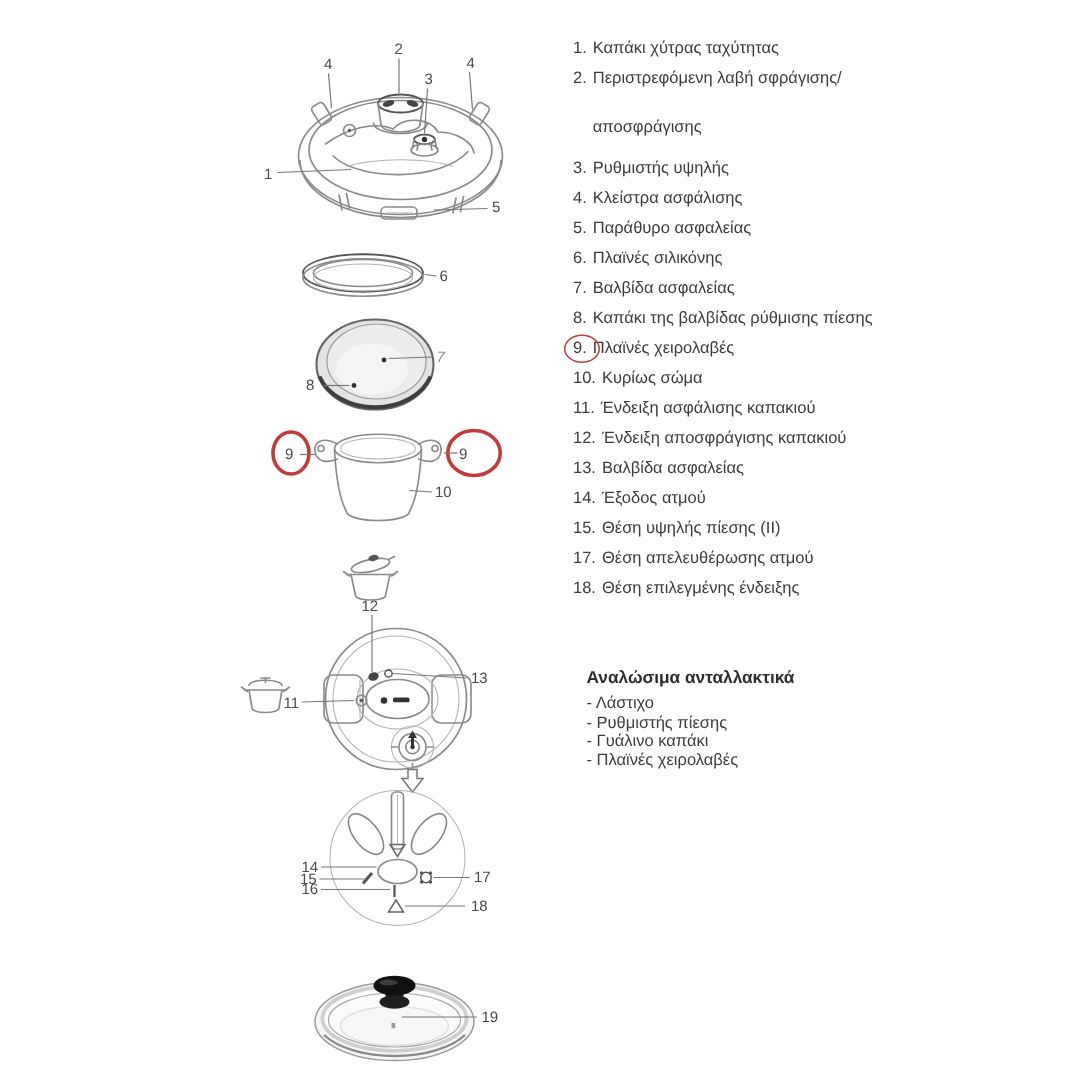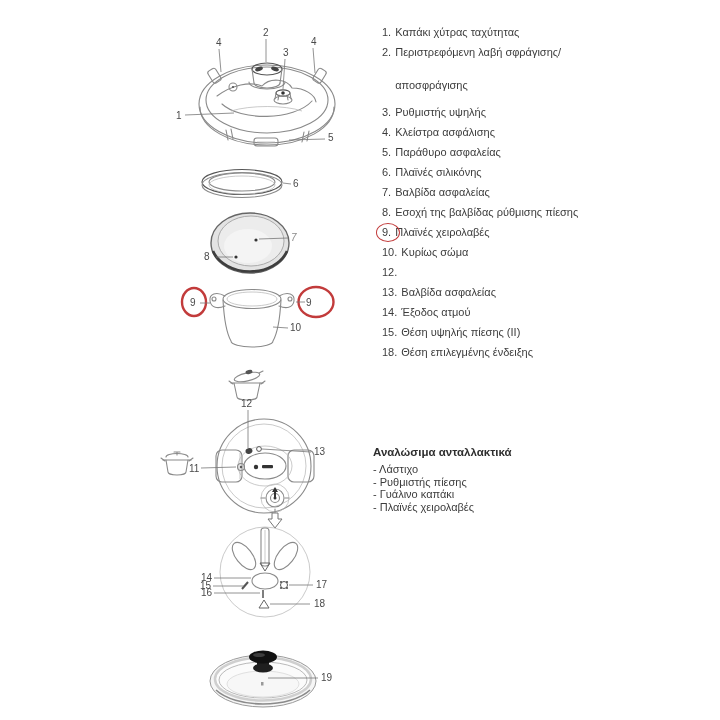--- a/index.html
+++ b/index.html
@@ -8,21 +8,21 @@
   
   .parts{position:absolute;left:382px;top:26px;width:335px;color:#3c3c3c;font-size:11px;}
   .row{display:flex;gap:4px;margin-bottom:7px;line-height:13px;}
   .row.gap2{margin-bottom:14px;}
   .num{white-space:nowrap;}
   .lbl{max-width:250px;}
   .l2{display:block;margin-top:20px;}
   .circled{position:relative;}
   .circled::after{content:"";position:absolute;left:-6px;top:-3px;width:22px;height:17px;
         border:1.7px solid #c23b3b;border-radius:50%;}
-  .spares{position:absolute;left:373px;top:446px;color:#3c3c3c;font-size:11px;}
+  .spares{position:absolute;left:391px;top:446px;color:#3c3c3c;font-size:11px;}
   .spares .hd{font-weight:bold;font-size:11.5px;color:#2d2d2d;margin:0 0 5px 0;}
   .spares .it{line-height:12.6px;}
   
   .diagram{position:absolute;left:0;top:0;}
   .ln{stroke:#8a8a8a;fill:none;stroke-width:1.1;stroke-linecap:round;stroke-linejoin:round;}
   .lt{stroke:#b3b3b3;fill:none;stroke-width:.7;}
   .dk{stroke:#555;fill:none;stroke-width:1.2;}
   .ldr{stroke:#777;fill:none;stroke-width:.8;}
   .red{stroke:#c23b3b;fill:none;stroke-width:2.4;}
   .fillg{fill:#e3e3e3;stroke:#666;stroke-width:1.4;}
@@ -240,44 +240,53 @@
     <div class="row">
         <span class="num">6.</span>
         <span class="lbl">Πλαϊνές σιλικόνης</span>
       </div>
     <div class="row">
         <span class="num">7.</span>
         <span class="lbl">Βαλβίδα ασφαλείας</span>
       </div>
     <div class="row">
         <span class="num">8.</span>
-        <span class="lbl">Εσοχή της βαλβίδας ρύθμισης πίεσης</span>
+        <span class="lbl">Καπάκι της βαλβίδας ρύθμισης πίεσης</span>
       </div>
     <div class="row">
         <span class="num circled">9.</span>
         <span class="lbl">Πλαϊνές χειρολαβές</span>
       </div>
     <div class="row">
         <span class="num">10.</span>
         <span class="lbl">Κυρίως σώμα</span>
       </div>
     <div class="row">
+        <span class="num">11.</span>
+        <span class="lbl">Ένδειξη ασφάλισης καπακιού</span>
+      </div>
+    <div class="row">
         <span class="num">12.</span>
+        <span class="lbl">Ένδειξη αποσφράγισης καπακιού</span>
       </div>
     <div class="row">
         <span class="num">13.</span>
         <span class="lbl">Βαλβίδα ασφαλείας</span>
       </div>
     <div class="row">
         <span class="num">14.</span>
         <span class="lbl">Έξοδος ατμού</span>
       </div>
     <div class="row">
         <span class="num">15.</span>
         <span class="lbl">Θέση υψηλής πίεσης (II)</span>
+      </div>
+    <div class="row">
+        <span class="num">17.</span>
+        <span class="lbl">Θέση απελευθέρωσης ατμού</span>
       </div>
     <div class="row">
         <span class="num">18.</span>
         <span class="lbl">Θέση επιλεγμένης ένδειξης</span>
       </div>
   </div>
 
   <div class="spares">
     <div class="hd">Αναλώσιμα ανταλλακτικά</div>
     <div class="it">- Λάστιχο</div>

